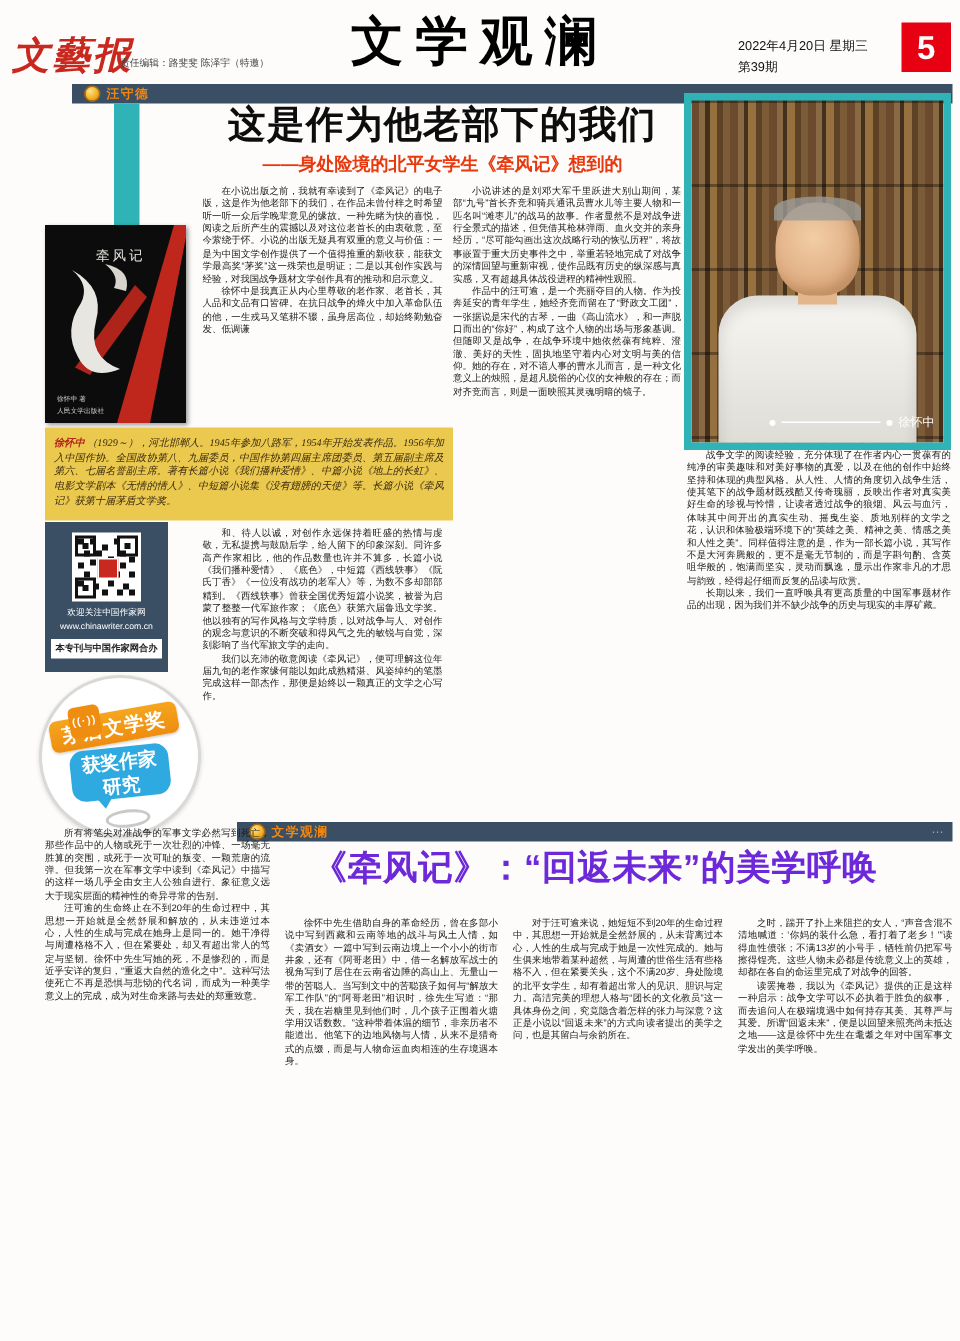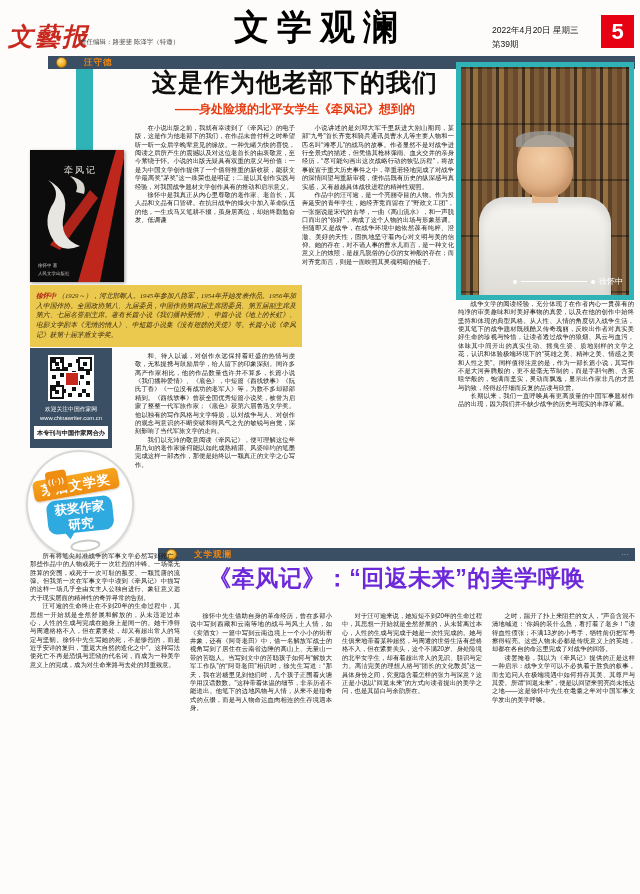--- a/index.html
+++ b/index.html
@@ -8,21 +8,21 @@
   
   .logo{left:8px;top:20px;font-family:"Liberation Serif",serif;font-size:25px;font-weight:bold;font-style:italic;color:#c8281e;letter-spacing:2px;}
   .editors{left:80px;top:38px;font-size:6.5px;color:#444;}
   .masthead{left:150px;top:4px;width:340px;text-align:center;font-family:"Liberation Serif",serif;font-size:35px;font-weight:900;letter-spacing:8px;color:#000;}
   .dateblock{left:492px;top:24px;width:104px;text-align:left;font-size:8.5px;line-height:1.6;color:#111;}
   .pagebox{left:601px;top:15px;width:33px;height:33px;background:#e60012;color:#fff;font-size:22px;font-weight:bold;text-align:center;line-height:33px;}
   
   .bar{background:#3a4f63;height:13px;}
   .bar1{left:48px;top:56px;width:587px;}
   .bar2{left:158px;top:548px;width:477px;}
-  .badge{position:absolute;top:1px;left:8px;display:flex;align-items:center;gap:17px;height:11px;}
+  .badge{position:absolute;top:1px;left:8px;display:flex;align-items:center;gap:4px;height:11px;}
   .coin{width:9px;height:9px;border-radius:50%;background:radial-gradient(circle at 35% 30%,#ffe28a,#f2b229 55%,#c97f10);border:0.5px solid #a96b0c;}
   .badge-name{color:#f0860f;font-size:8.5px;font-weight:bold;letter-spacing:1px;}
   .bardots{position:absolute;right:6px;top:0;color:#8fa3b3;font-size:8px;line-height:13px;}
   .tealstripe{left:76px;top:69px;width:17px;height:84px;background:#2fb3b6;}
   
   .a1-title{left:132px;top:66px;width:326px;text-align:center;font-size:25px;font-weight:900;letter-spacing:1px;color:#0d0d0d;}
   .a1-sub{left:132px;top:101px;width:326px;text-align:center;font-size:12px;font-weight:bold;color:#e8380d;}
   
   .photo{left:456px;top:62px;width:168px;height:228px;border:5px solid #2fb3b6;background:
     repeating-linear-gradient(90deg,#6b4a2e 0 5px,#8a6a45 5px 9px,#43301d 9px 12px,#96713f 12px 17px,#5d4226 17px 21px,#7c5c38 21px 26px);

